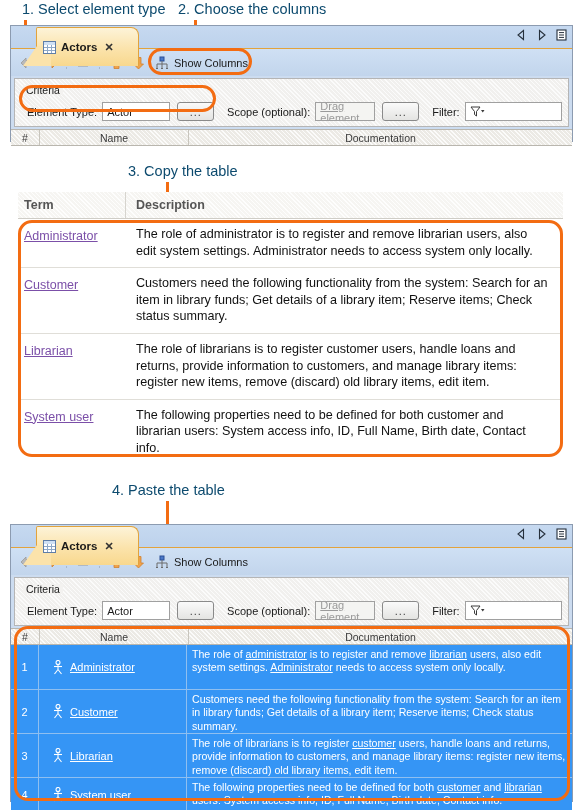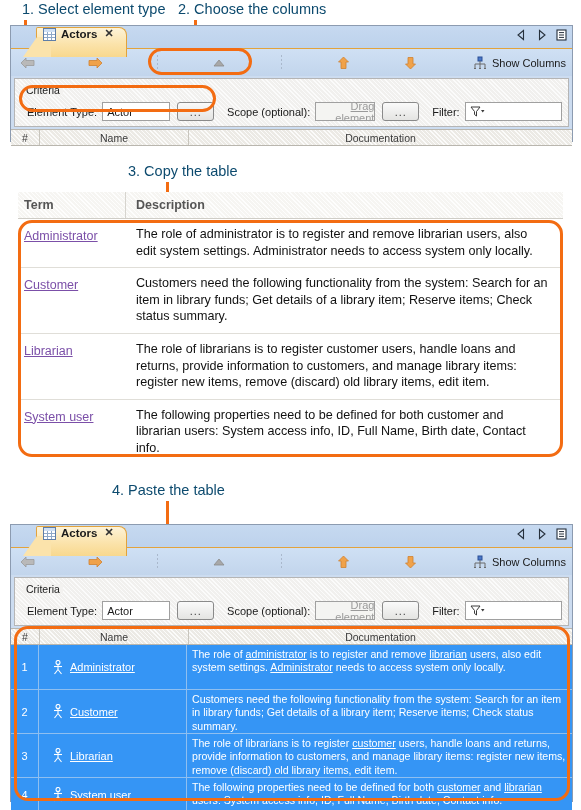--- a/index.html
+++ b/index.html
@@ -46,23 +46,23 @@
   }
   .tabstrip{
     position:relative;
     height:22px;
     background:linear-gradient(to bottom,#c6d9f0 0%,#bdd2ec 100%);
     border-bottom:1px solid #e2a33c;
   }
   .tab{
     position:absolute;
     left:25px;top:1px;
-    height:30px;
-    display:flex;align-items:flex-start;
-    padding:0 12px 0 6px;
+    height:39px;
+    display:flex;align-items:center;
+    padding:0 24px 0 6px;
     background:linear-gradient(to bottom,#fdf3d8 0%,#fbe3ab 55%,#f8d88e 100%);
     border:1px solid #e2a33c;
     border-bottom:none;
     border-radius:2px 8px 0 0;
     box-sizing:border-box;
   }
   .tab:before{
     content:"";
     position:absolute;
     left:-14px;bottom:0;
@@ -92,21 +92,20 @@
     display:flex;align-items:center;gap:9px;
   }
   .tsr-ico{display:block;}
 
   .toolbar{
     height:27px;
     background:linear-gradient(to bottom,#cfe0f4 0%,#c2d5ec 100%);
     display:flex;align-items:center;
     padding-left:6px;
     box-sizing:border-box;
-    justify-content:space-between;
   }
   .tb-sep{
     width:1px;height:15px;margin:0 5px;
     background:repeating-linear-gradient(to bottom,#a9b8cc 0 2px,transparent 2px 4px);
   }
   .tb-btn{
     width:22px;height:21px;
     display:flex;align-items:center;justify-content:center;
   }
   .tb-text{
@@ -132,21 +131,20 @@
     position:relative;top:-7px;left:2px;
     background:#f3f2f0;
     display:inline-block;
     padding:0 3px;
     line-height:10px;
   }
   .crit-row{
     display:flex;align-items:center;
     margin-top:-3px;
     padding-left:6px;
-    text-align:right;
   }
   .crit-lab{font-size:11px;color:#1a1a1a;margin-right:5px;white-space:nowrap;}
   .crit-input{
     height:19px;
     border:1px solid #a0a0a0;
     background:#fff;
     font-size:11px;color:#1a1a1a;
     display:flex;align-items:center;
     padding-left:4px;
     box-sizing:border-box;

